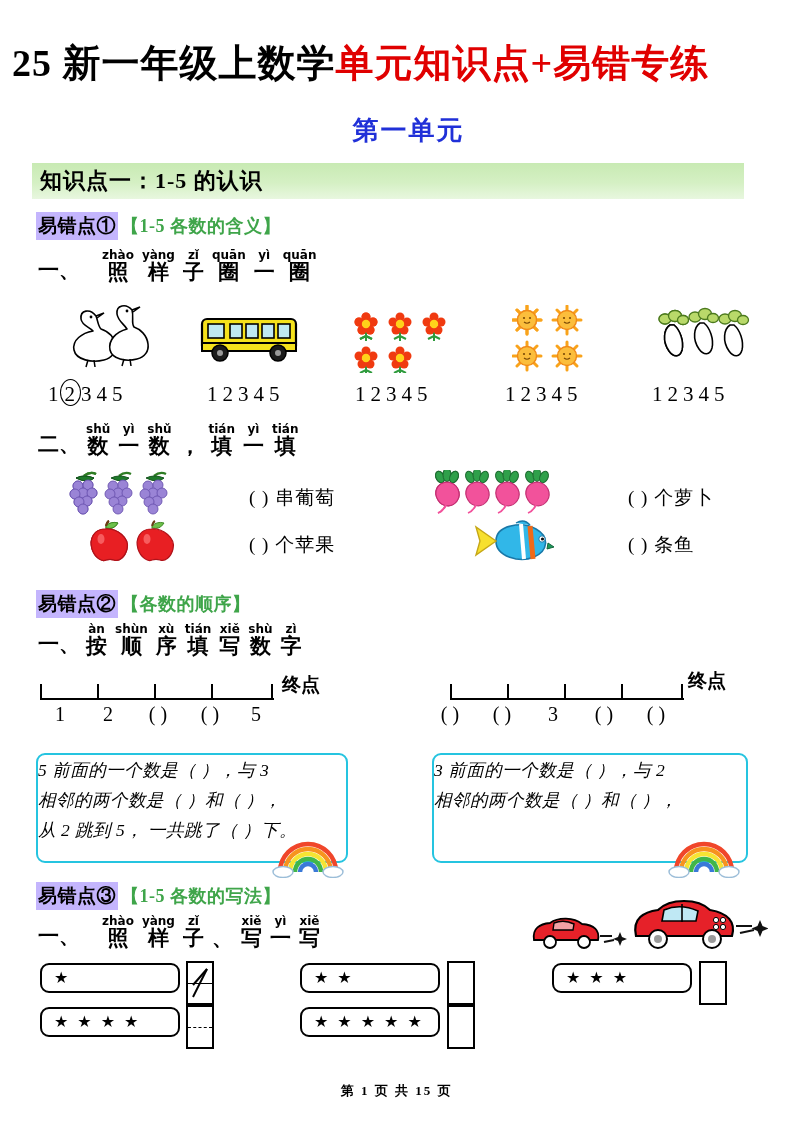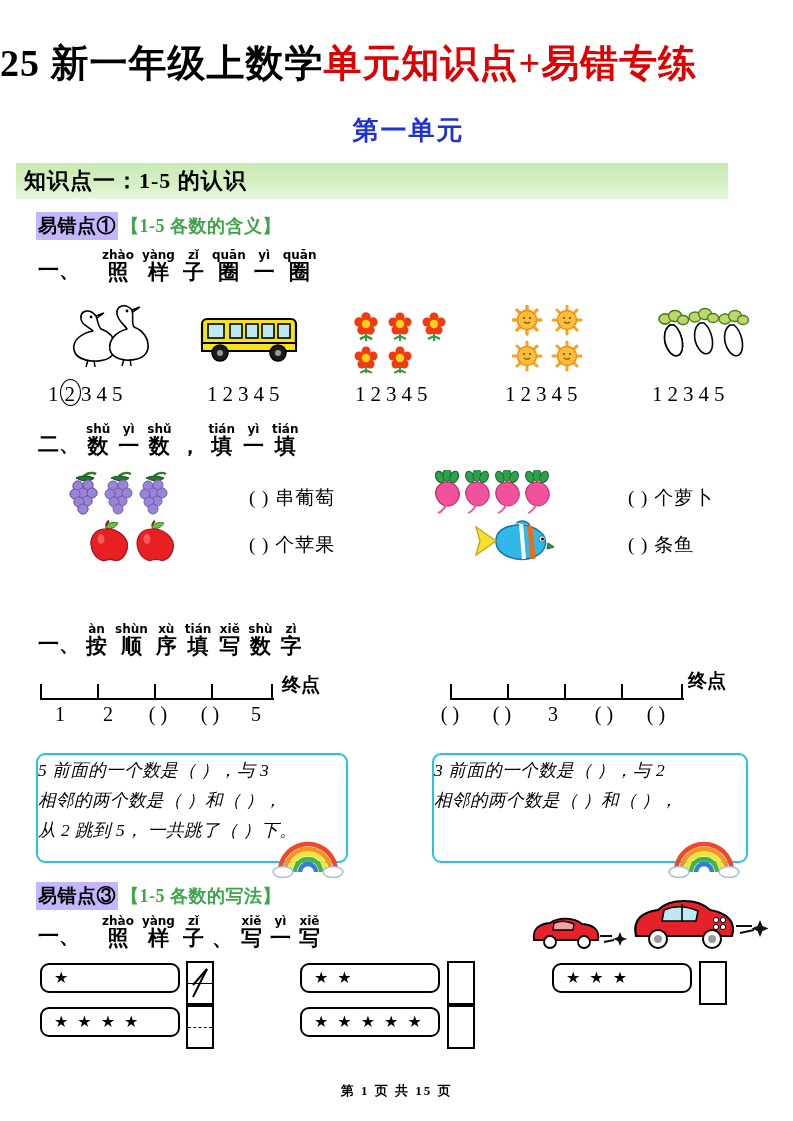--- a/index.html
+++ b/index.html
@@ -19,21 +19,21 @@
     position: relative;
     width: 793px;
     height: 1121px;
     box-sizing: border-box;
   }
 
   
   .title-main {
     position: absolute;
     top: 38px;
-    left: 0;
+    left: 12px;
     width: 689px;
     text-align: center;
     font-size: 38px;
     font-weight: bold;
     letter-spacing: 1px;
     white-space: nowrap;
     font-family: "Liberation Serif", "DejaVu Serif", serif;
   }
   .title-main .blk { color: #000000; }
   .title-main .red { color: #e00000; }
@@ -46,21 +46,21 @@
     font-size: 26px;
     font-weight: bold;
     color: #2030d8;
     letter-spacing: 2px;
     margin-left: 12px;
   }
 
   
   .green-bar {
     position: absolute;
-    left: 16px;
+    left: 32px;
     top: 163px;
     width: 712px;
     height: 36px;
     background: linear-gradient(to bottom, #c8eab3 0%, #d5f0c4 55%, #e8f7df 100%);
     display: flex;
     align-items: center;
   }
   .green-bar .ghead {
     font-size: 22px;
     font-weight: bold;
@@ -502,20 +502,24 @@
       <path d="M55 9 L58 44" stroke="#ffffff" stroke-width="4" fill="none"></path>
       <path d="M64 11 L67 44" stroke="#f06a18" stroke-width="5" fill="none"></path>
       <path d="M50 8 q8 -5 14 2" fill="#31b7e8" stroke="#1878a8" stroke-width="1.4"></path>
       <circle cx="76" cy="24" r="3.2" fill="#ffffff" stroke="#1878a8" stroke-width="1"></circle>
       <circle cx="76.5" cy="24" r="1.6" fill="#111"></circle>
       <path d="M82 28 l6 4 l-7 2 Z" fill="#1d9a5c" stroke="#14663c" stroke-width="1"></path>
     </svg>
   </div>
   <div class="countlabel" style="left:628px; top:532px;">(    ) 条鱼</div>
 
+  <div class="yi-row" style="left:36px; top:590px;">
+    <span class="yi-label">易错点②</span>
+    <span class="yi-bracket">【各数的顺序】</span>
+  </div>
 
   <div class="task" style="left:38px; top:624px;">
     <span class="num">一、</span>
     <span class="pyblock">
       <span class="py">àn</span>
       <span class="hz">按</span>
     </span>
     <span class="pyblock">
       <span class="py">shùn</span>
       <span class="hz">顺</span>

